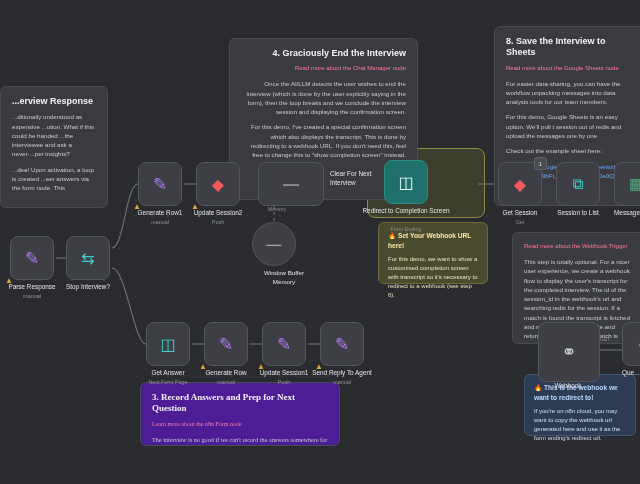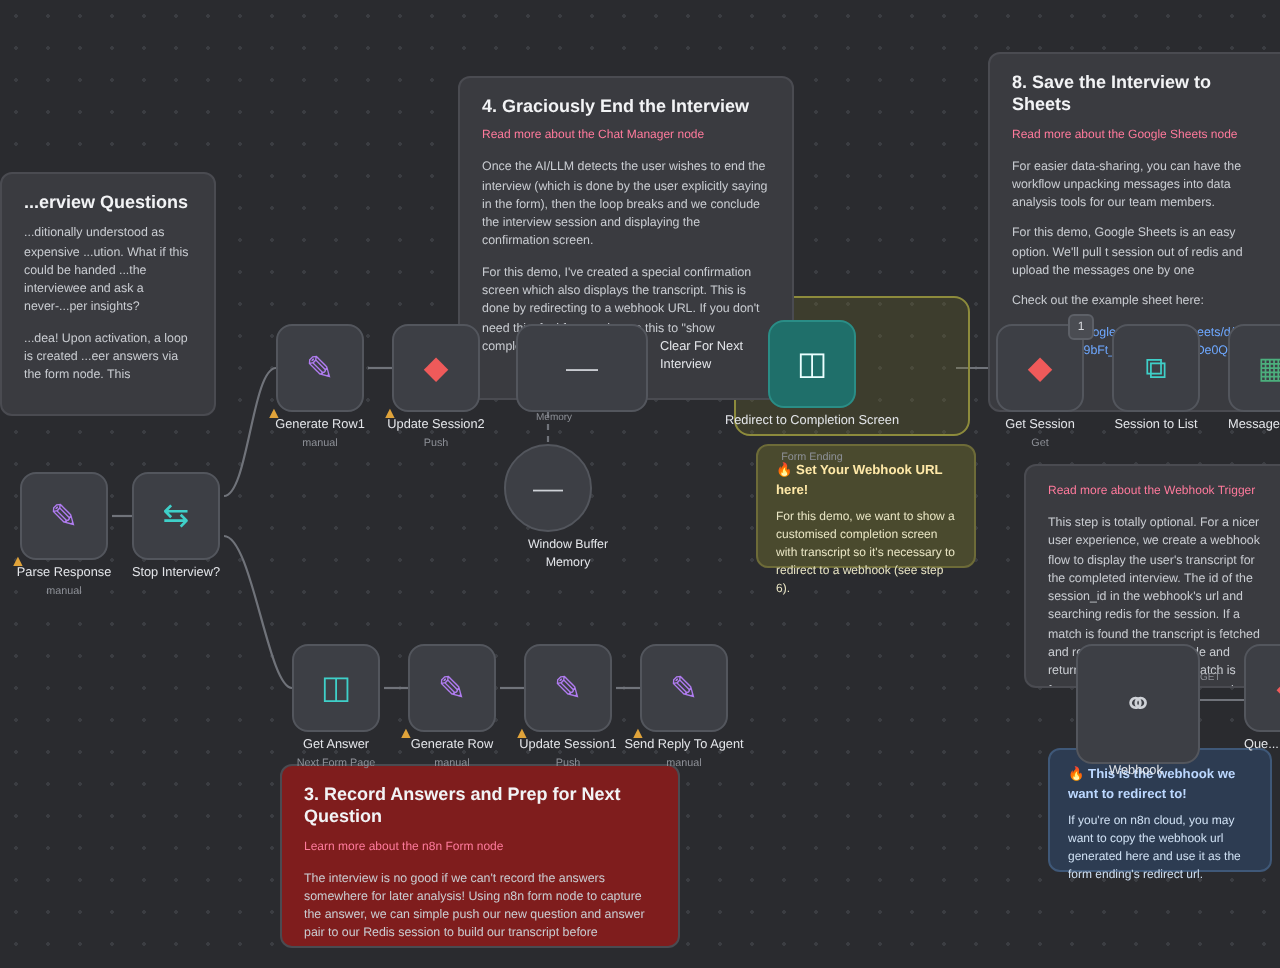--- a/index.html
+++ b/index.html
@@ -30,24 +30,24 @@
     overflow:hidden;
   }
   .note .t{
     font-size:9px;font-weight:bold;color:#f2f3f5;margin:0 0 5px 0;line-height:1.25;
   }
   .note .lnk{color:#ff7a9c;font-size:6px;display:block;margin-bottom:6px;}
   .note p{margin:0 0 6px 0;}
   .note a.blue{color:#6ea8ff;word-break:break-all;}
   .note-dark{background:#3a3b40;border:1px solid #4a4b51;}
 
-  .note-4{left:229px;top:38px;width:168px;height:162px;}
+  .note-4{left:229px;top:38px;width:189px;height:162px;text-align:right;}
   .note-5{left:494px;top:26px;width:152px;height:180px;}
   .note-1{left:0px;top:86px;width:108px;height:122px;}
-  .note-3{left:140px;top:382px;width:200px;height:92px;background:#7f1d1d;border:1px solid #4a4b51;}
+  .note-3{left:140px;top:382px;width:200px;height:64px;background:#4c1d95;border:1px solid #4a4b51;font-family:Liberation Serif, serif;}
   .note-6{left:512px;top:232px;width:134px;height:112px;}
 
   .note-3 .t{color:#f2f3f5;}
   .callout{
     position:absolute;border-radius:6px;padding:8px 9px;box-sizing:border-box;
     font-size:6px;line-height:1.5;
   }
   .callout-yellow{
     left:378px;top:222px;width:110px;height:62px;
     background:#4a4a2e;border:1px solid #6d6b38;color:#e9e5c4;
@@ -131,21 +131,21 @@
   <path class="edge" d="M 192 344 L 204 344"></path>
   <path class="edge" d="M 250 344 L 262 344"></path>
   <path class="edge" d="M 308 344 L 320 344"></path>
   <path class="edge-dash" d="M 274 206 L 274 222"></path>
   <path class="edge" d="M 598 350 L 622 350"></path>
 </svg>
 
 <div class="highlight-box"></div>
 
 <div class="note note-dark note-1">
-  <div class="t">...erview Questions</div>
+  <div class="t">...erview Response</div>
   <p>...ditionally understood as expensive ...ution. What if this could be handed ...the interviewee and ask a never-...per insights?</p>
   <p>...dea! Upon activation, a loop is created ...eer answers via the form node. This</p>
 </div>
 
 <div class="note note-dark note-4">
   <div class="t">4. Graciously End the Interview</div>
   <span class="lnk">Read more about the Chat Manager node</span>
   <p>Once the AI/LLM detects the user wishes to end the interview (which is done by the user explicitly saying in the form), then the loop breaks and we conclude the interview session and displaying the confirmation screen.</p>
   <p>For this demo, I've created a special confirmation screen which also displays the transcript. This is done by redirecting to a webhook URL. If you don't need this, feel free to change this to "show completion screen" instead.</p>
 </div>

